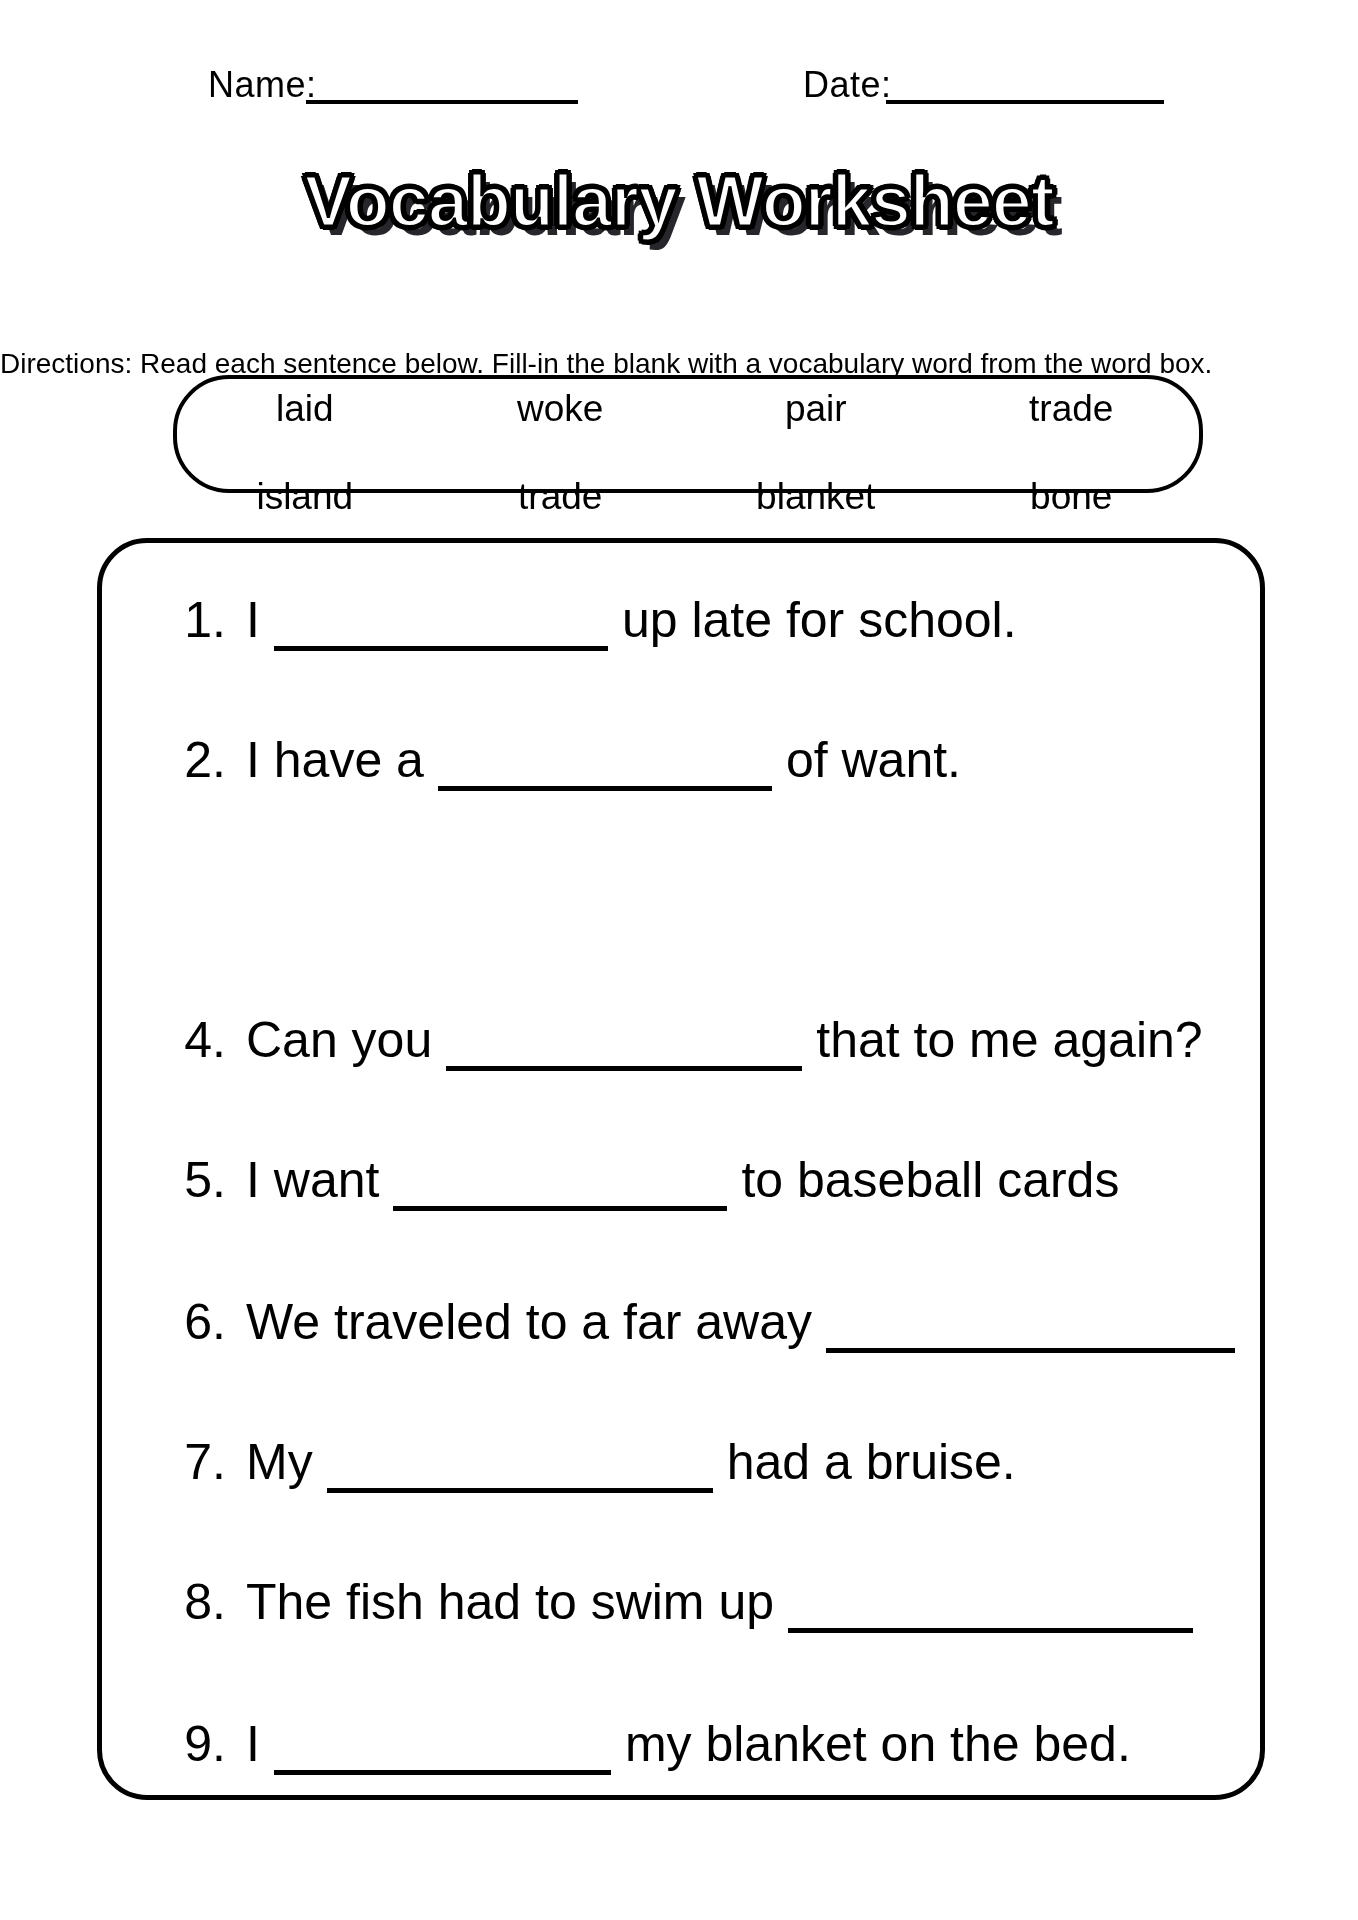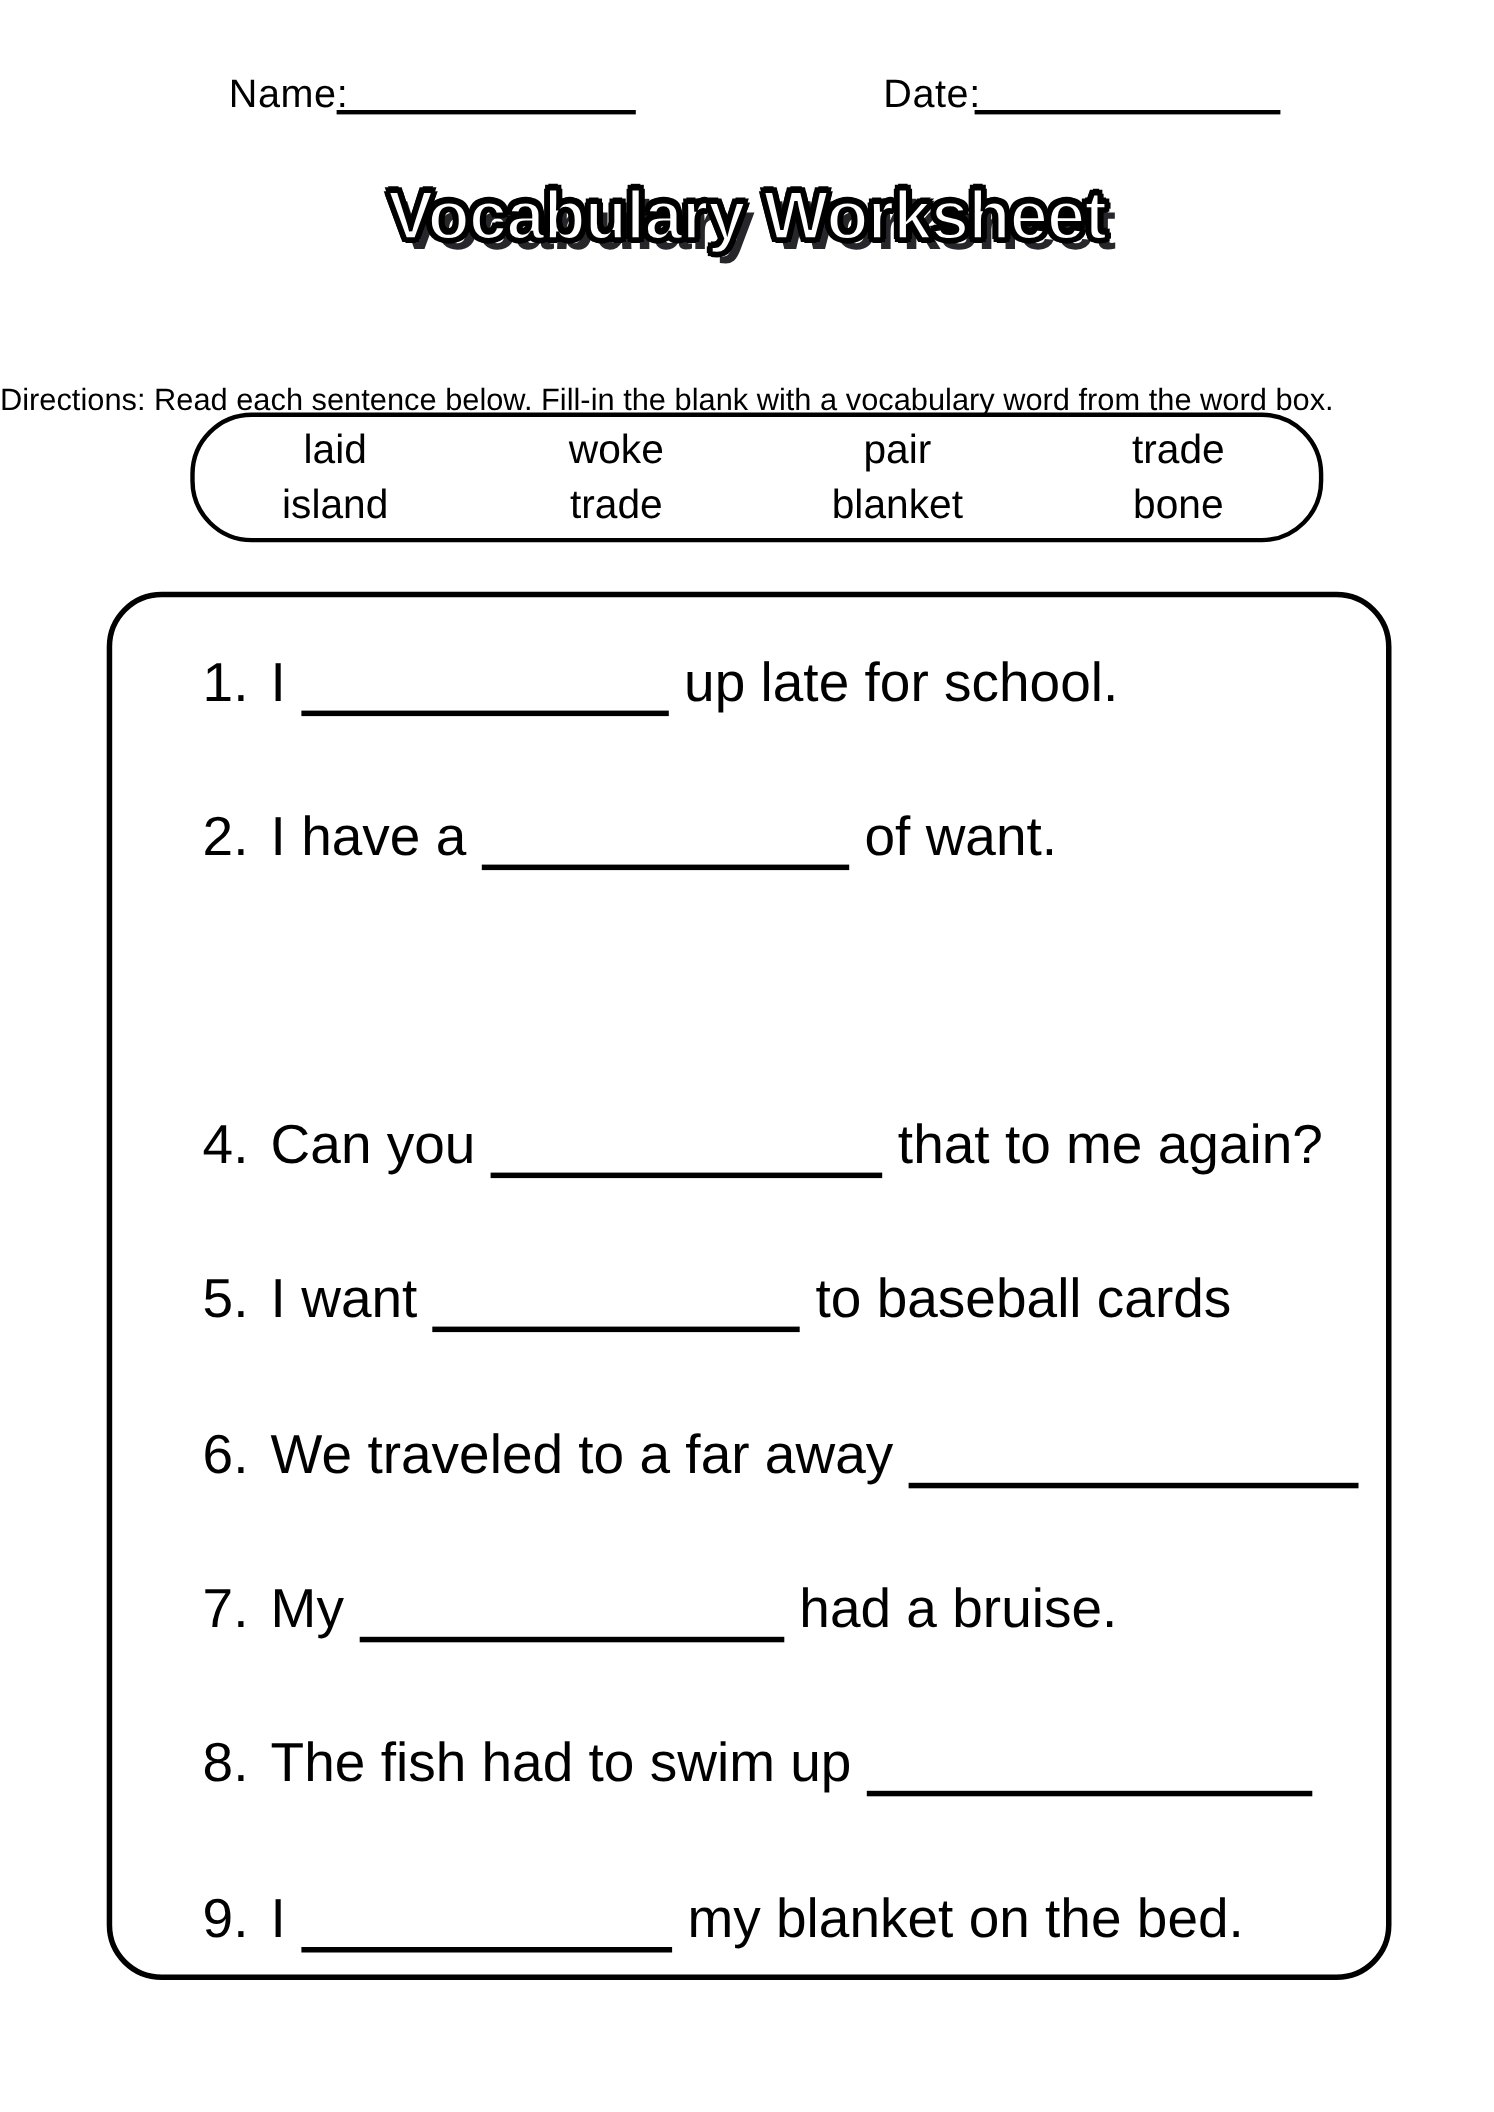--- a/index.html
+++ b/index.html
@@ -25,21 +25,21 @@
   #name-label { left: 208px; top: 64px; }
   #name-line  { left: 306px; top: 100px; width: 272px; }
   #date-label { left: 803px; top: 64px; }
   #date-line  { left: 886px; top: 100px; width: 278px; }
 
   
   .title {
     position: absolute;
     top: 160px; left: 0; width: 100%;
     text-align: center;
-    font-size: 63px;
+    font-size: 72px;
     font-weight: bold;
     letter-spacing: -1px;
     color: #ffffff;
     -webkit-text-stroke: 3px #000;
     text-shadow:
       -3px -3px 0 #000, 3px -3px 0 #000, -3px 3px 0 #000, 3px 3px 0 #000,
       -4px 0 0 #000, 4px 0 0 #000, 0 -4px 0 #000, 0 4px 0 #000,
       8px 9px 0 #26262b;
     white-space: nowrap;
   }
@@ -60,20 +60,21 @@
     border-radius: 56px;
     box-sizing: border-box;
     display: grid;
     grid-template-columns: repeat(4, 1fr);
     align-content: center;
     justify-items: center;
   }
   .wordbox .word {
     font-size: 37px;
     line-height: 50px;
+    margin-top: 38px;
   }
 
   
   .sentbox {
     position: absolute;
     left: 97px; top: 538px;
     width: 1168px; height: 1262px;
     border: 5px solid #000;
     border-radius: 50px;
     box-sizing: border-box;

